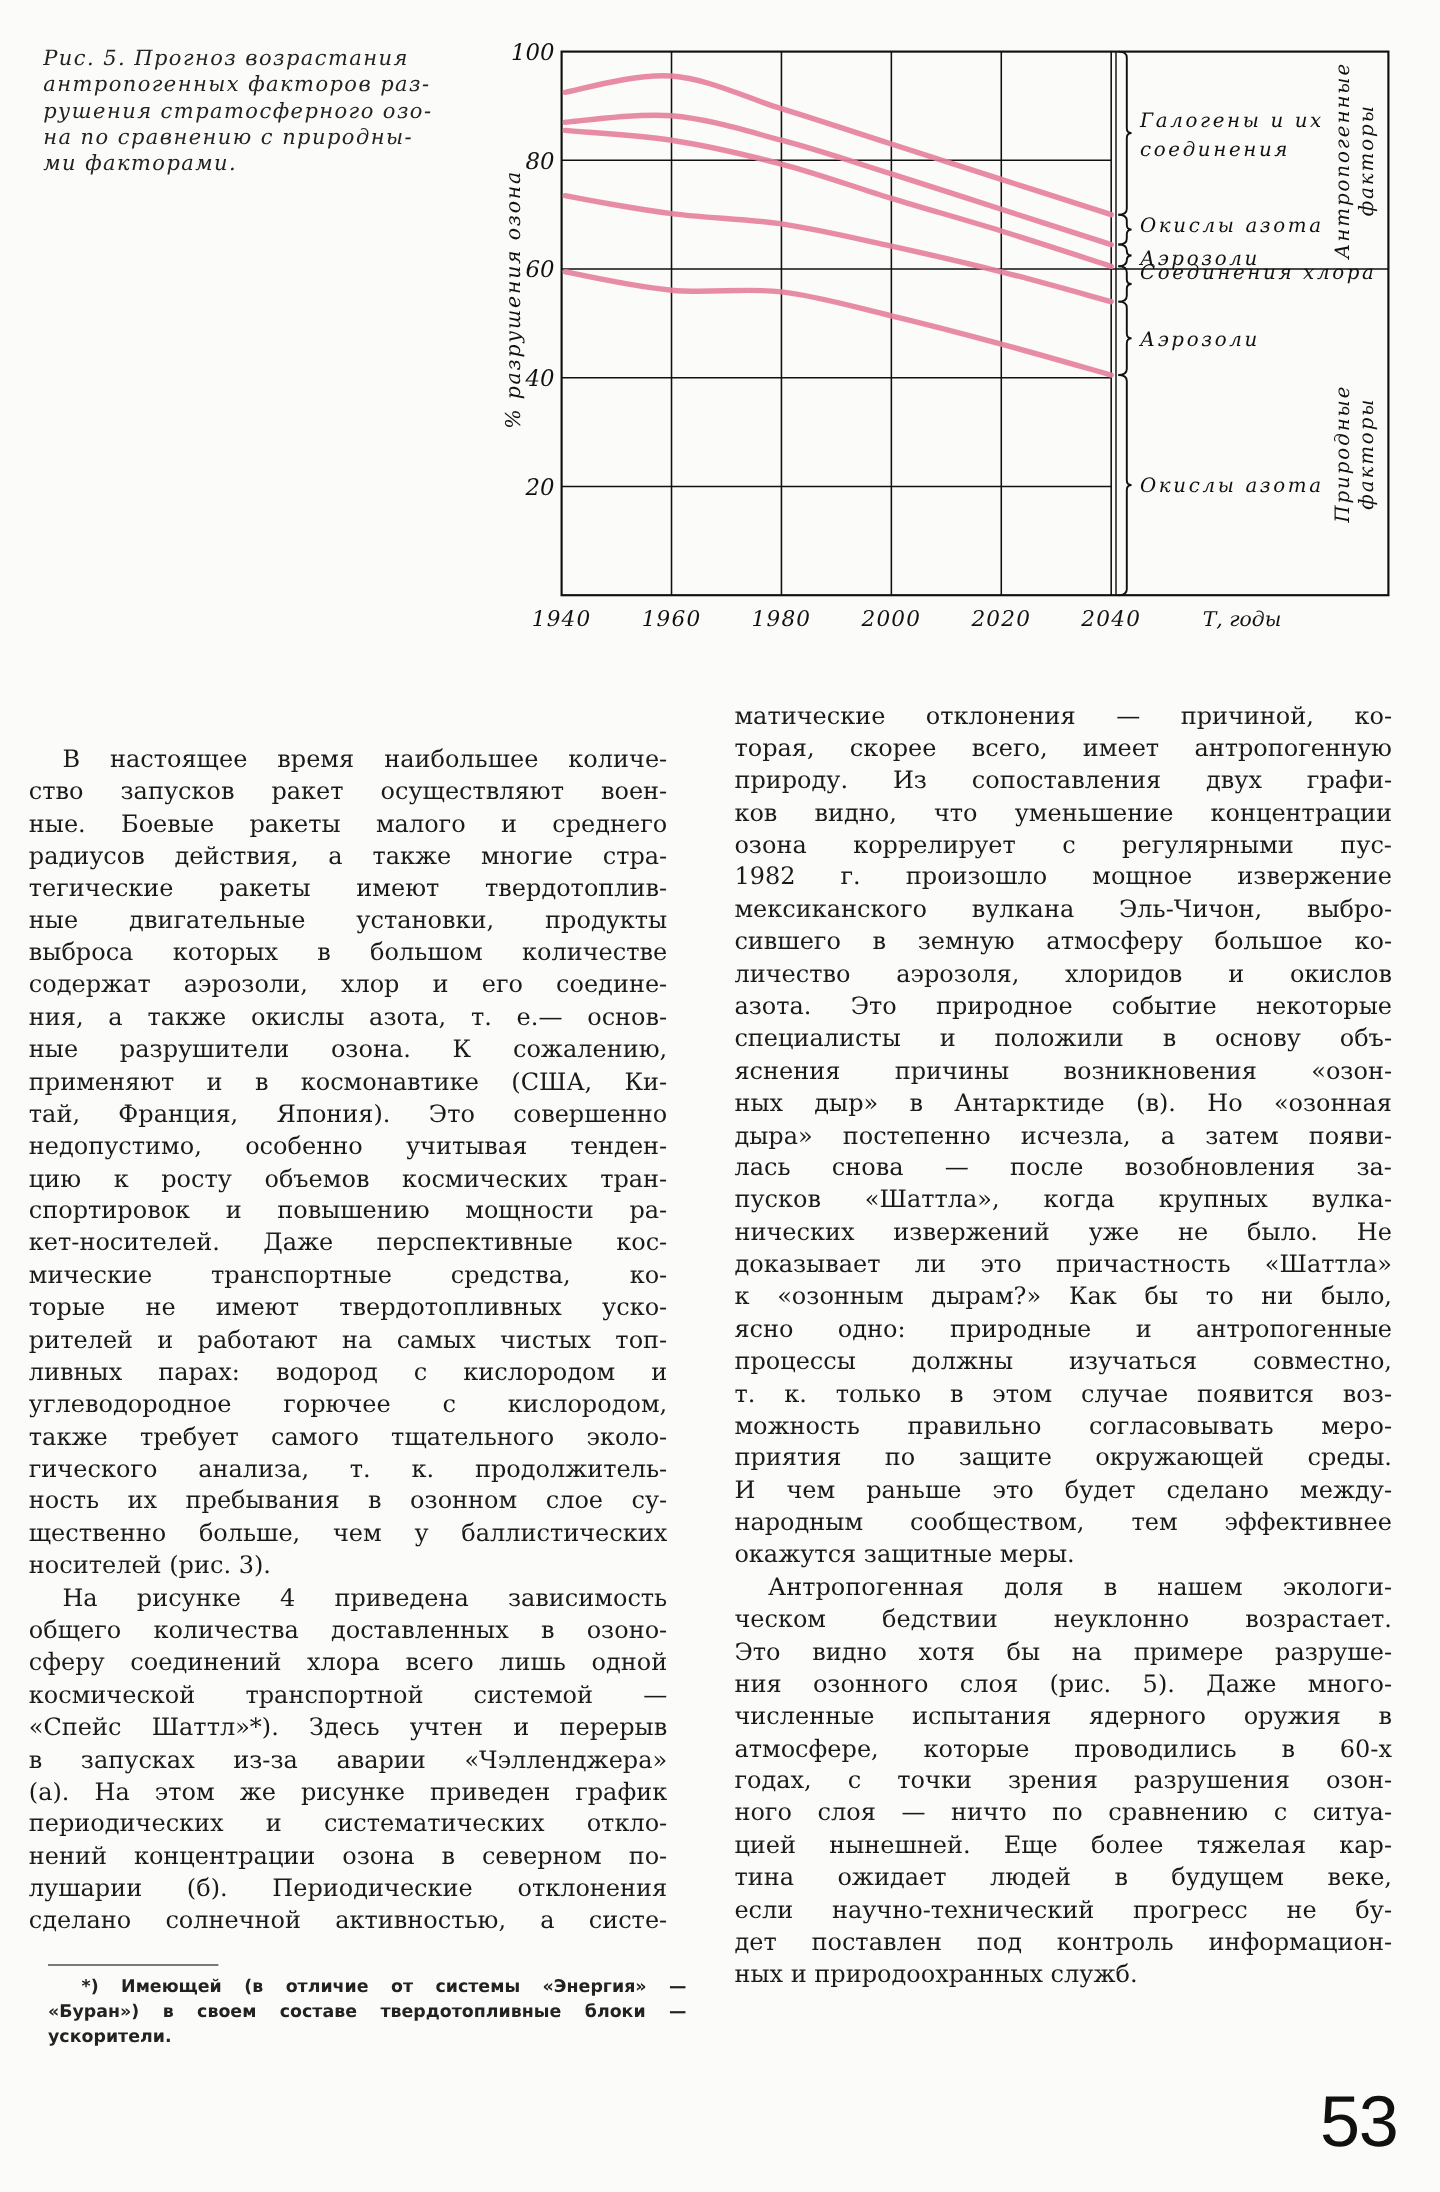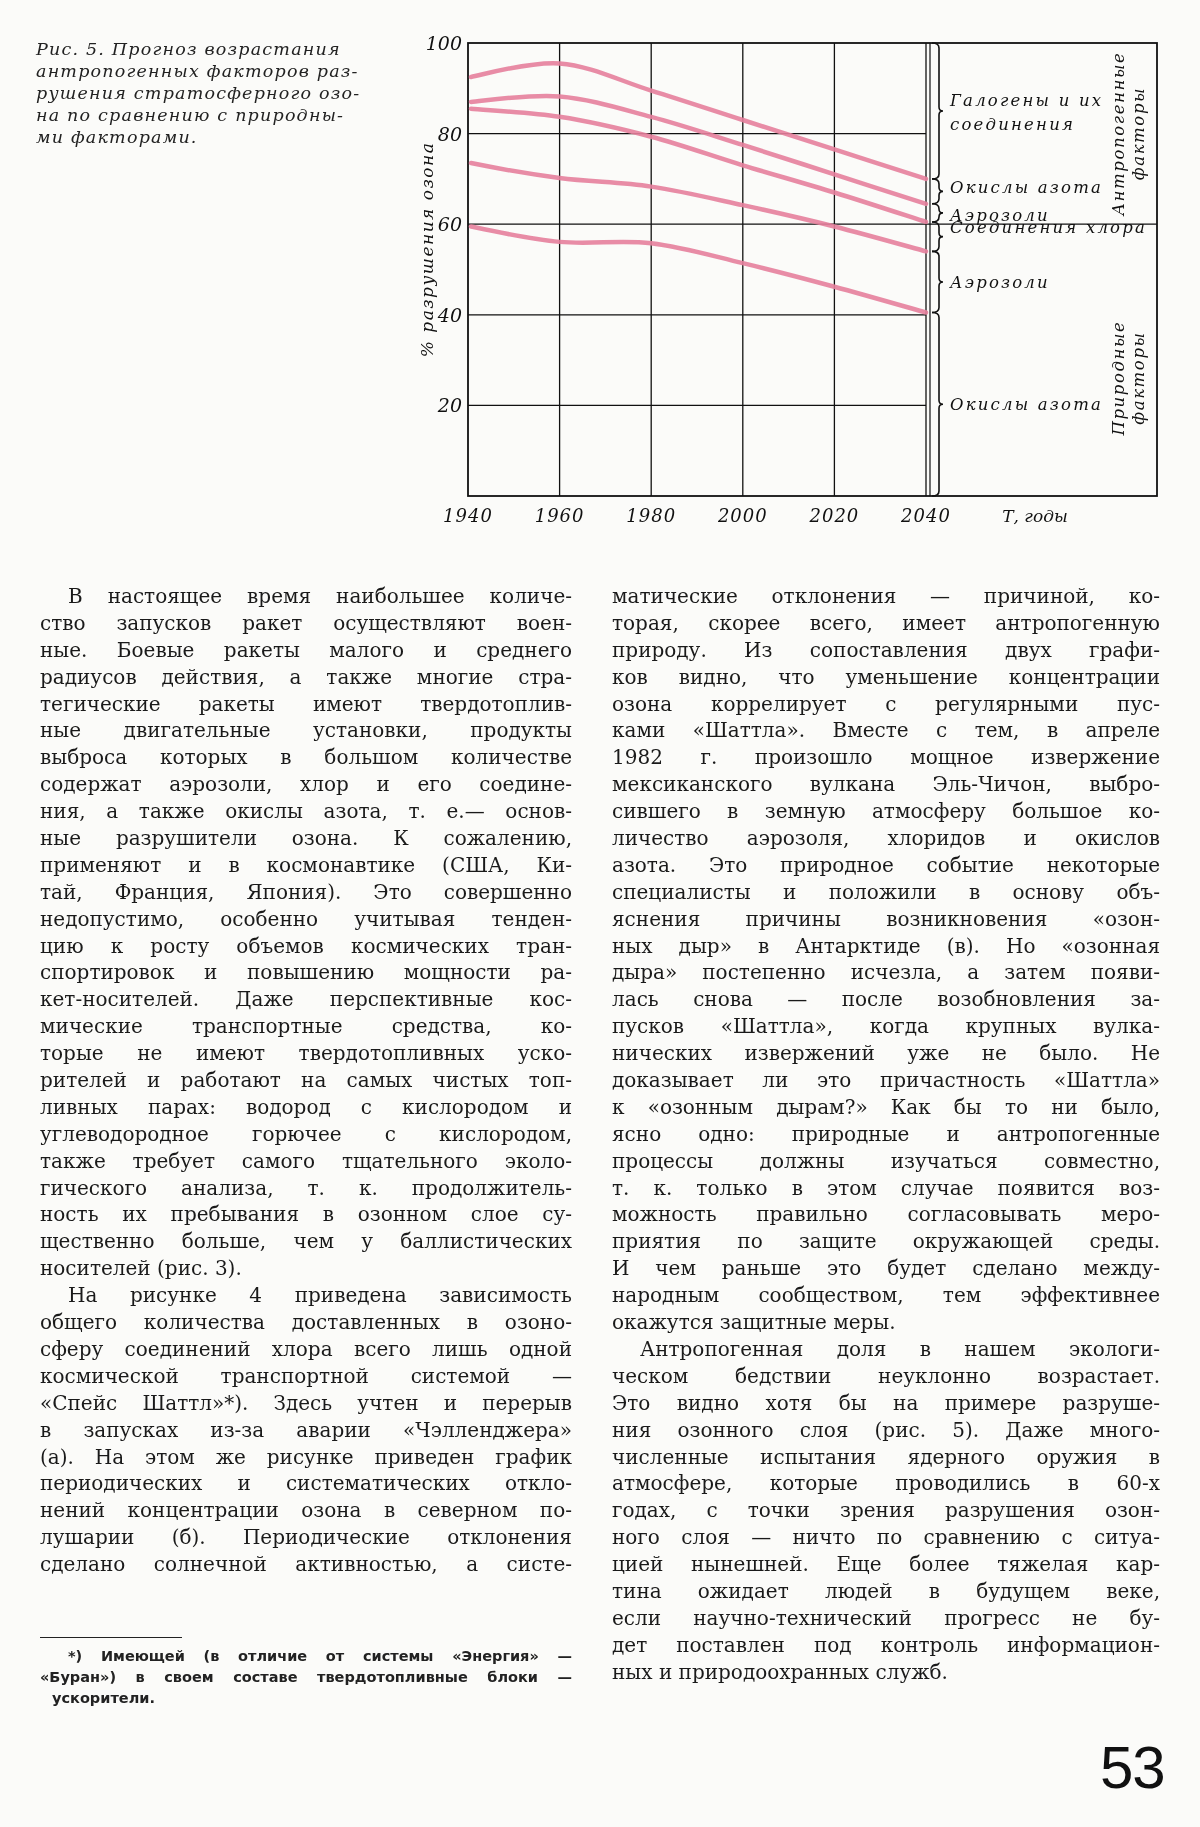--- a/index.html
+++ b/index.html
@@ -7,27 +7,27 @@
          font-family:"Liberation Serif", serif; color:#1a1a1a; }
   .caption { position:absolute; left:36px; top:38px; width:360px;
              font-family:"DejaVu Serif", serif; font-style:italic; font-size:17.5px;
              line-height:22px; letter-spacing:1.2px; color:#222; }
   #chart { position:absolute; left:0; top:0; }
   .col { position:absolute; top:583px; width:532px; font-family:"DejaVu Serif", serif;
          font-size:20px; line-height:26.9px; text-align:justify; color:#1a1a1a; }
   .col .ln { display:block; white-space:nowrap; text-align-last:justify; height:26.9px; }
   .col .ln.last { text-align-last:left; }
   .col .ln.indent { padding-left:28px; }
-  #col-left { left:40px; }
+  #col-left { left:24px;margin-top:36px; }
   #col-right { left:612px; width:548px; }
   .fn-rule { position:absolute; left:40px; top:1637px; width:142px; height:0; border-top:1.5px solid #222; }
   .footnote { position:absolute; left:40px; top:1646px; width:532px; font-family:"DejaVu Sans", sans-serif;
               font-weight:bold; font-size:14.5px; line-height:21px; color:#222; }
   .footnote .ln { display:block; white-space:nowrap; text-align-last:justify; }
-  .footnote .ln.last { text-align-last:left;margin-left:12px; }
+  .footnote .ln.last { text-align-last:left; }
   .footnote .ln.indent { padding-left:28px; }
   .pagenum { position:absolute; left:1100px; top:1733px; font-family:"Liberation Sans", sans-serif;
              font-size:60px; font-weight:normal; color:#111; letter-spacing:-1px;text-align:right; }
   svg text { font-family:"DejaVu Serif", serif; font-style:italic; }
 </style>
 </head>
 <body>
 
 <div class="caption">
   <div>Рис. 5. Прогноз возрастания</div>
@@ -124,21 +124,20 @@
     <span class="ln">нений концентрации озона в северном по-</span>
     <span class="ln">лушарии (б). Периодические отклонения</span>
     <span class="ln">сделано солнечной активностью, а систе-</span>
   </div>
 <div class="col" id="col-right">
     <span class="ln">матические отклонения — причиной, ко-</span>
     <span class="ln">торая, скорее всего, имеет антропогенную</span>
     <span class="ln">природу. Из сопоставления двух графи-</span>
     <span class="ln">ков видно, что уменьшение концентрации</span>
     <span class="ln">озона коррелирует с регулярными пус-</span>
-    <span class="ln">ками «Шаттла». Вместе с тем, в апреле</span>
     <span class="ln">1982 г. произошло мощное извержение</span>
     <span class="ln">мексиканского вулкана Эль-Чичон, выбро-</span>
     <span class="ln">сившего в земную атмосферу большое ко-</span>
     <span class="ln">личество аэрозоля, хлоридов и окислов</span>
     <span class="ln">азота. Это природное событие некоторые</span>
     <span class="ln">специалисты и положили в основу объ-</span>
     <span class="ln">яснения причины возникновения «озон-</span>
     <span class="ln">ных дыр» в Антарктиде (в). Но «озонная</span>
     <span class="ln">дыра» постепенно исчезла, а затем появи-</span>
     <span class="ln">лась снова — после возобновления за-</span>

